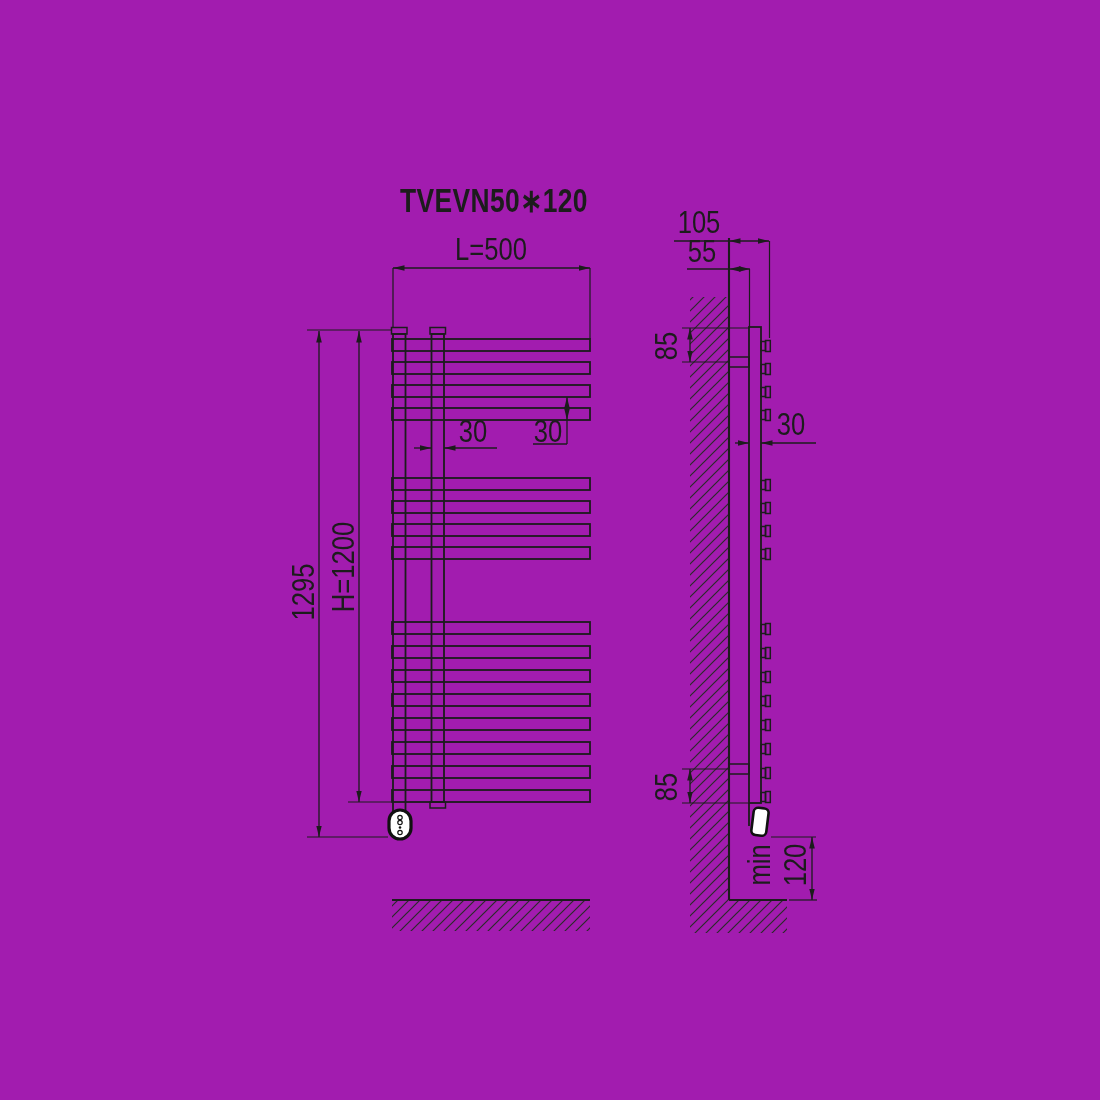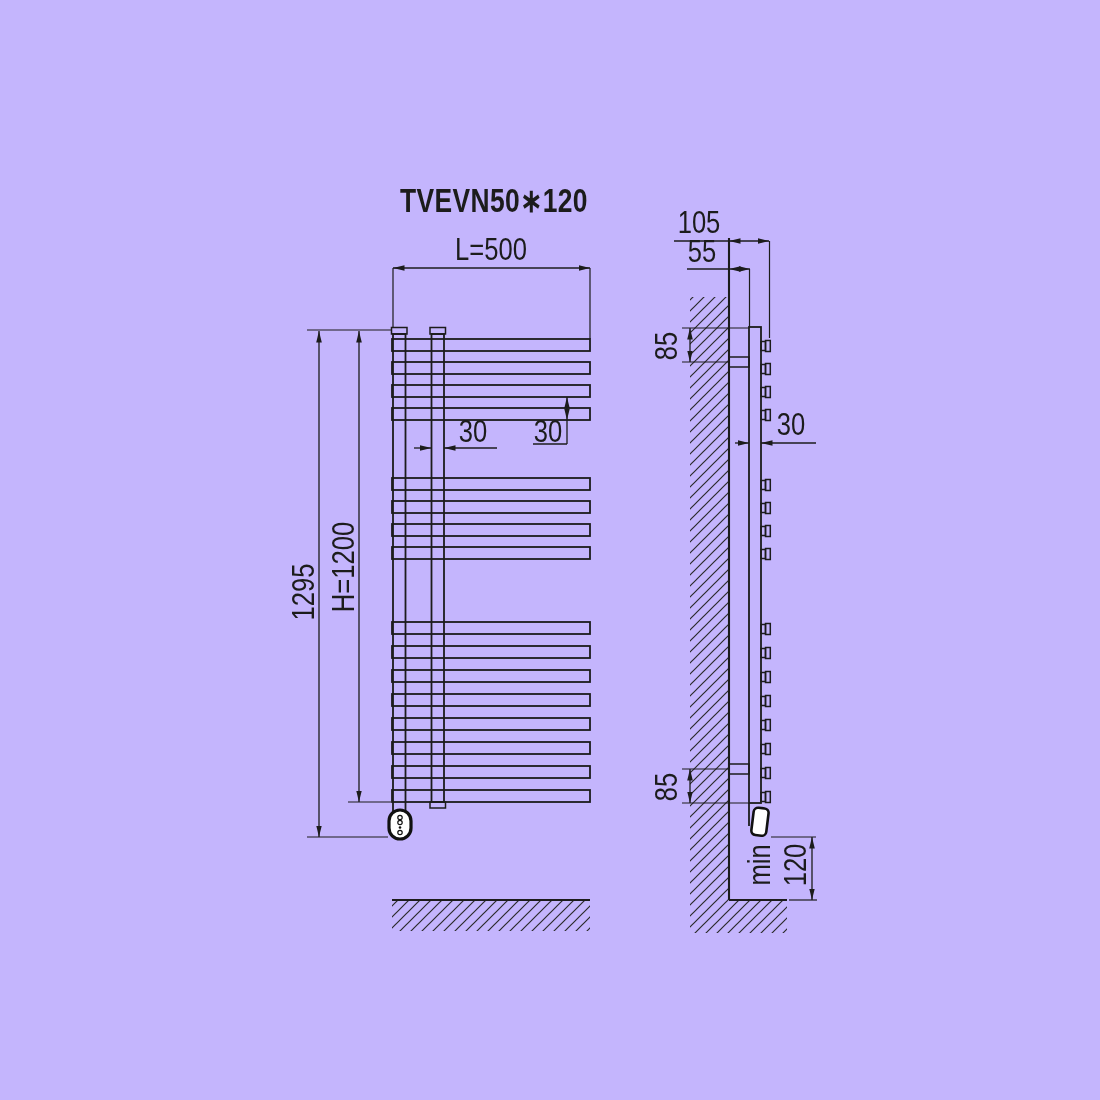--- a/index.html
+++ b/index.html
@@ -1,16 +1,16 @@
 <!DOCTYPE html>
 <html><head>
 <meta charset="utf-8">
 <style>
   html,body{margin:0;padding:0;background:#fff;}
-  .canvas{position:relative;width:1100px;height:1100px;background:#c4b5fd;overflow:hidden;
+  .canvas{position:relative;width:1100px;height:1100px;background:#a21caf;overflow:hidden;
           font-family:"Liberation Sans", sans-serif;}
   svg{display:block;}
   .ln  {fill:none;stroke:#1c1c1c;stroke-width:1.8;}
   .ln2 {fill:none;stroke:#1c1c1c;stroke-width:1.5;}
   .thk {fill:none;stroke:#1c1c1c;stroke-width:2.1;}
   .dimln{fill:none;stroke:#1c1c1c;stroke-width:1.3;}
   .ext {fill:none;stroke:#1c1c1c;stroke-width:1.2;}
   .dim {font-size:32px;fill:#1c1c1c;text-anchor:middle;}
   .ttl {font-size:33px;font-weight:700;fill:#1c1c1c;text-anchor:middle;letter-spacing:0.5px;}
   .hatchfill{fill:url(#hatch);stroke:none;}

